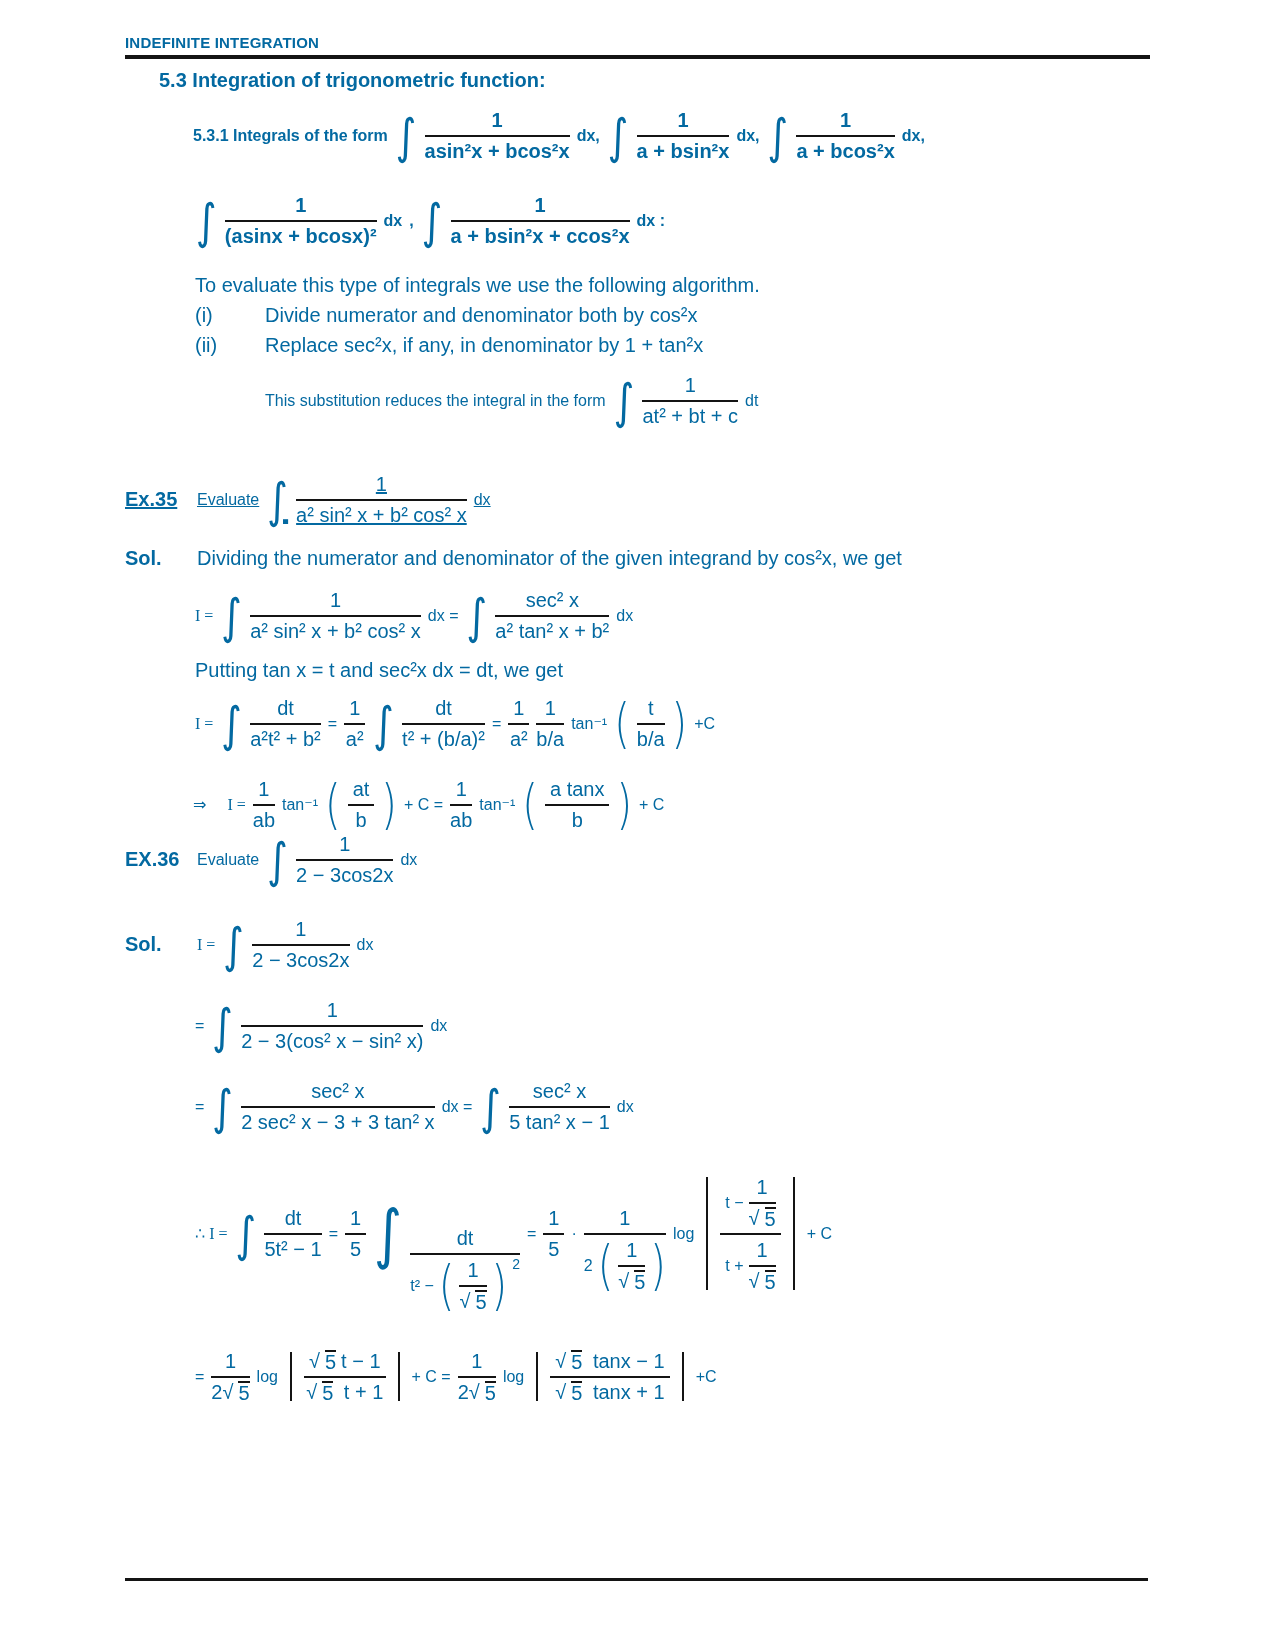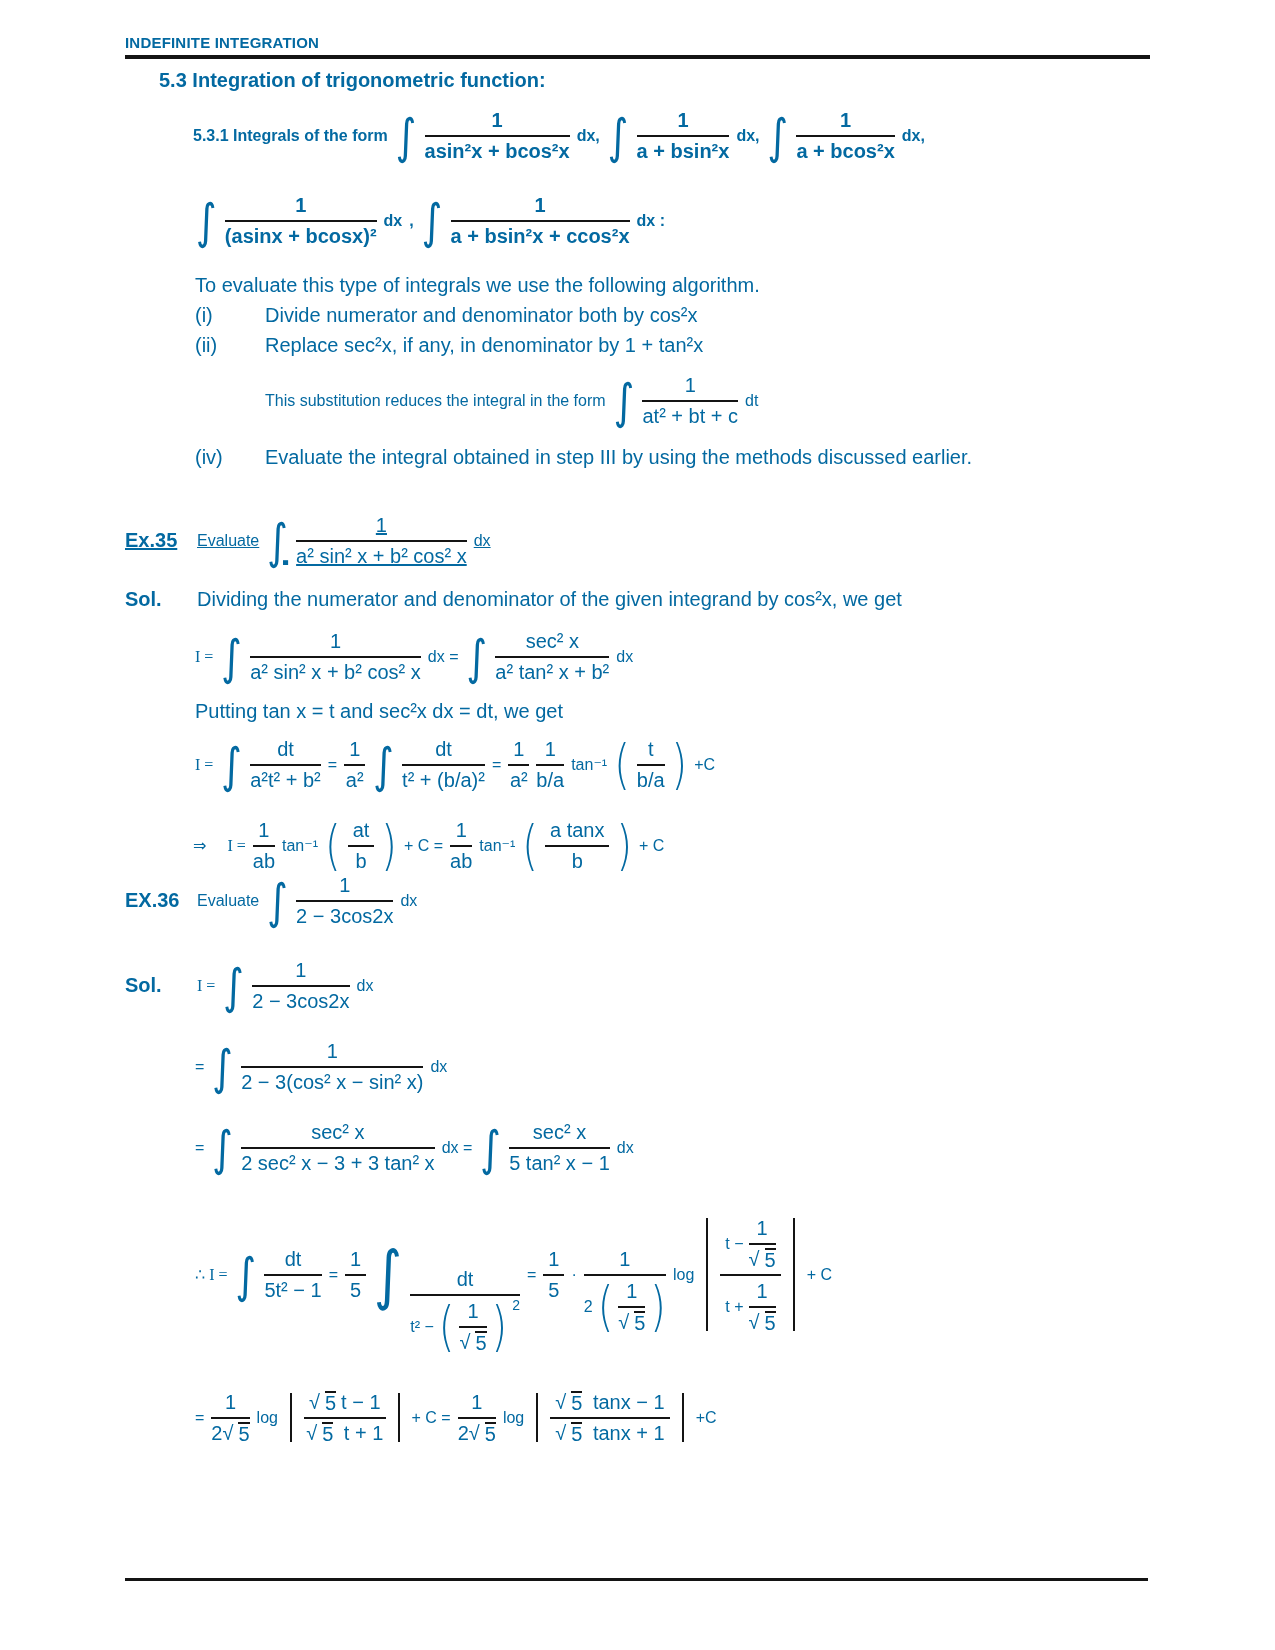--- a/index.html
+++ b/index.html
@@ -104,24 +104,20 @@
     <div class="row ind140" style="margin-top:16px;">
       <span class="m">This substitution reduces the integral in the form</span>
       <span class="int">∫</span>
       <span class="frac">
           <span class="num">1</span>
           <span class="den">at² + bt + c</span>
         </span>
       <span class="m">dt</span>
     </div>
 
-    <div class="algo-item" style="margin-top:18px;">
-      <span class="marker">(iv)</span>
-      <span>Evaluate the integral obtained in step III by using the methods discussed earlier.</span>
-    </div>
 
     <div class="ex-row" style="margin-top:44px;text-decoration:underline;">
       <span class="ex-label">Ex.35</span>
       <div class="row">
         <span class="m">Evaluate</span>
         <span class="int">∫</span>
         <span class="frac">
             <span class="num">1</span>
             <span class="den">a² sin² x + b² cos² x</span>
           </span>

